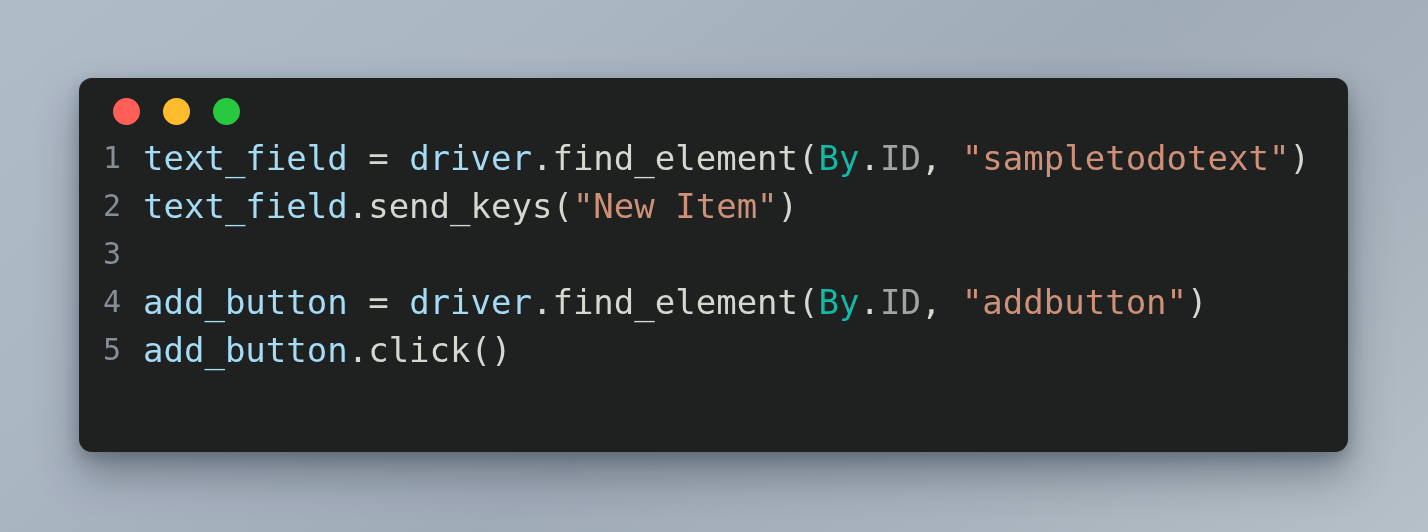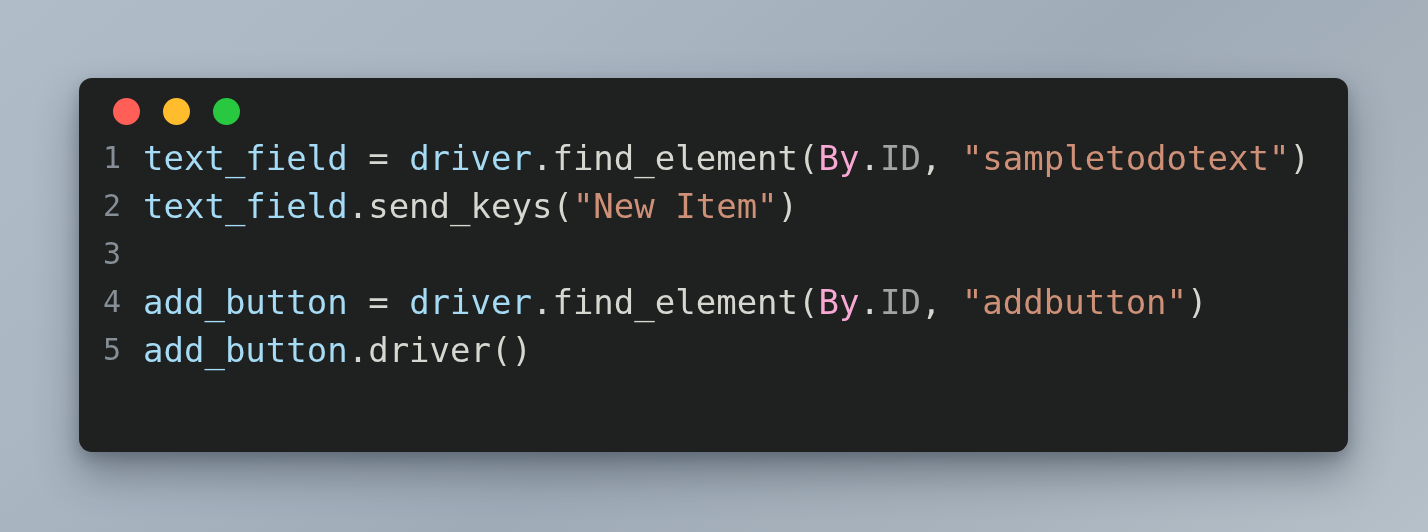--- a/index.html
+++ b/index.html
@@ -84,21 +84,21 @@
     user-select: none;
   }
   .code-text {
     flex: 1 1 auto;
     white-space: pre;
   }
 
   
   .t-var    { color: #a6dbf5; margin-top: 12px; }
   .t-plain  { color: #d7d7d1; }
-  .t-class  { color: #f9a8d4; text-align: center; }
+  .t-class  { color: #14b8a6; text-align: center; }
   .t-prop   { color: #a3a3a3; }
   .t-string { color: #ce9178; }
   .t-punct  { color: #d7d7d1; }
 </style>
 </head>
 <body>
 
 <div id="stage">
 
   <div id="code-window">
@@ -107,18 +107,18 @@
       <span class="dot close" title="Close" style="background: rgb(255, 95, 87);"></span>
       <span class="dot minimize" title="Minimize" style="background: rgb(255, 189, 46);"></span>
       <span class="dot zoom" title="Zoom" style="background: rgb(40, 200, 64);"></span>
     </div>
 
     <div id="code-body">
         <div class="code-line"><span class="ln">1</span><span class="code-text"><span class="t-var">text_field</span><span class="t-plain"> = </span><span class="t-var">driver</span><span class="t-plain">.find_element(</span><span class="t-class">By</span><span class="t-punct">.</span><span class="t-prop">ID</span><span class="t-plain">, </span><span class="t-string">"sampletodotext"</span><span class="t-punct">)</span></span></div>
         <div class="code-line"><span class="ln">2</span><span class="code-text"><span class="t-var">text_field</span><span class="t-plain">.send_keys(</span><span class="t-string">"New Item"</span><span class="t-punct">)</span></span></div>
         <div class="code-line"><span class="ln">3</span><span class="code-text"></span></div>
         <div class="code-line"><span class="ln">4</span><span class="code-text"><span class="t-var">add_button</span><span class="t-plain"> = </span><span class="t-var">driver</span><span class="t-plain">.find_element(</span><span class="t-class">By</span><span class="t-punct">.</span><span class="t-prop">ID</span><span class="t-plain">, </span><span class="t-string">"addbutton"</span><span class="t-punct">)</span></span></div>
-        <div class="code-line"><span class="ln">5</span><span class="code-text"><span class="t-var">add_button</span><span class="t-plain">.driver()</span></span></div>
+        <div class="code-line"><span class="ln">5</span><span class="code-text"><span class="t-var">add_button</span><span class="t-plain">.click()</span></span></div>
       </div>
 
   </div>
 
 </div>
 
 </body></html>

